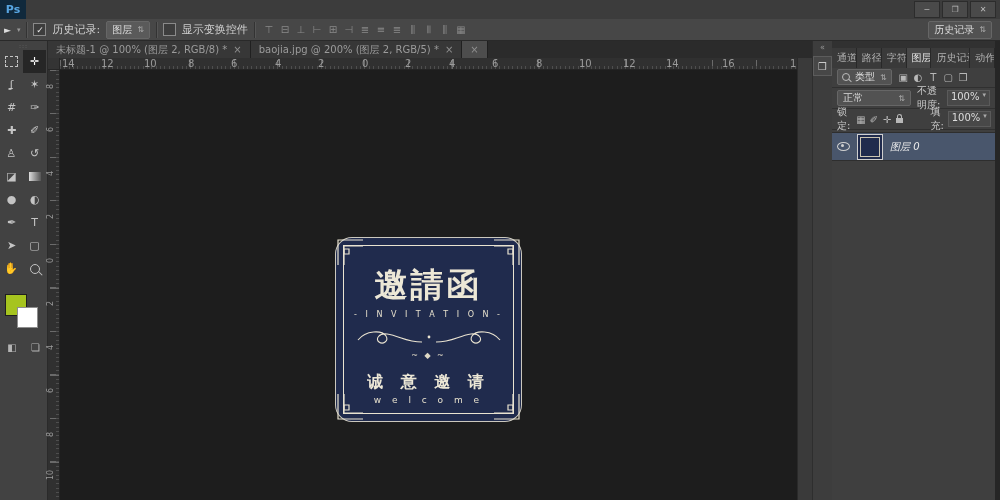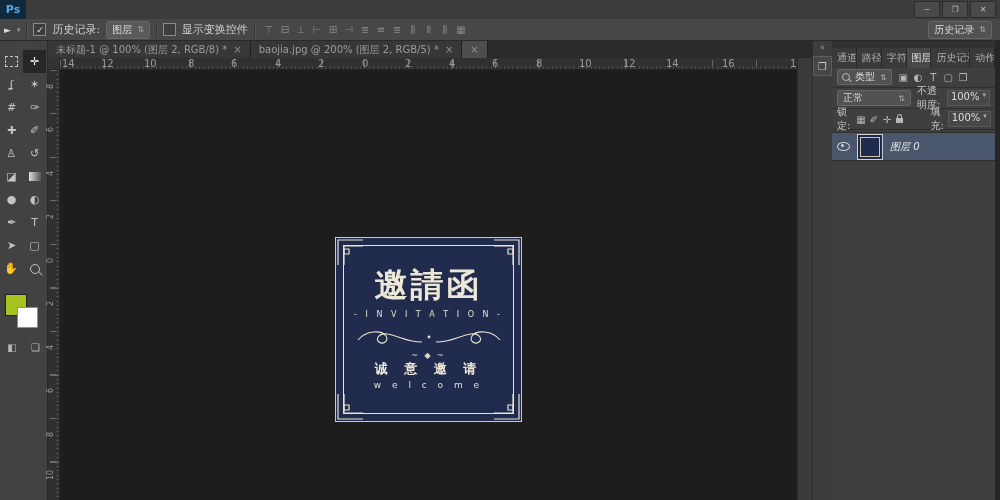--- a/index.html
+++ b/index.html
@@ -59,21 +59,21 @@
   #card-frame{position:absolute;inset:7px;border:1px solid #e9e3d1;}
   .crn{position:absolute;width:26px;height:26px;}
   .crn svg{display:block;}
   .crn.tl{left:1px;top:1px;} .crn.tr{right:1px;top:1px;transform:scaleX(-1);}
   .crn.bl{left:1px;bottom:1px;transform:scaleY(-1);} .crn.br{right:1px;bottom:1px;transform:scale(-1,-1);}
   #card-content{position:absolute;inset:0;display:flex;flex-direction:column;align-items:center;color:#ece7d6;}
   #card-title{margin-top:30px;font-size:33px;letter-spacing:3px;font-weight:bold;line-height:1;}
   #card-sub{margin-top:9px;font-size:8px;letter-spacing:3px;color:#e6e0cd;}
   #card-flourish{margin-top:8px;}
   #card-minirow{font-size:8px;color:#ded8c5;margin-top:-3px;letter-spacing:2px;}
-  #card-cta{margin-top:0;font-size:13px;letter-spacing:6px;font-weight:bold;}
+  #card-cta{margin-top:12px;font-size:16px;letter-spacing:6px;font-weight:bold;}
   #card-cta-en{margin-top:2px;font-size:9px;letter-spacing:4px;color:#e6e0cd;}
   
   #dock{left:812px;top:41px;width:20px;height:459px;background:#3d3d3d;border-left:1px solid #2e2e2e;box-sizing:border-box;}
   #dock-collapse{display:block;text-align:center;color:#9a9a9a;font-size:8px;margin-top:2px;}
   #dock-icon{margin:4px auto 0;width:17px;height:18px;border:1px solid #5c5c5c;background:#474747;color:#c9c9c9;font-size:10px;display:flex;align-items:center;justify-content:center;}
   
   #panelcol{left:832px;top:41px;width:163px;height:459px;background:#3f3f3f;}
   #panel-top{height:7px;background:#313131;}
   #panel-tabs{display:flex;height:19px;background:#313131;align-items:center;}
   .ptab{padding:3px 5px 3px;font-size:10px;color:#b2b2b2;background:#3a3a3a;border-right:1px solid #282828;white-space:nowrap;overflow:hidden;max-width:32px;}
@@ -226,21 +226,21 @@
       <span class="cnum" style="top:139px">2</span>
       <span class="cnum" style="top:183px">0</span>
       <span class="cnum" style="top:226px">2</span>
       <span class="cnum" style="top:270px">4</span>
       <span class="cnum" style="top:313px">6</span>
       <span class="cnum" style="top:357px">8</span>
       <span class="cnum" style="top:400px">10</span>
     </div>
 
   <div id="canvas" class="abs">
-    <div id="card" style="background: rgb(32, 43, 77);">
+    <div id="card" style="background: rgb(32, 43, 77); border-radius: 17px;">
       <div id="card-frame"></div>
       <span class="crn tl">
           <svg width="26" height="26" viewBox="0 0 26 26" fill="none" stroke="#e9e3d1" stroke-width="1.2">
             <path d="M1 26 V1 H26"></path>
             <path d="M7 26 V7 H26"></path>
             <path d="M7 15 h5 v-5 h-5 z"></path>
           </svg>
         </span>
       <span class="crn tr">
           <svg width="26" height="26" viewBox="0 0 26 26" fill="none" stroke="#e9e3d1" stroke-width="1.2">

